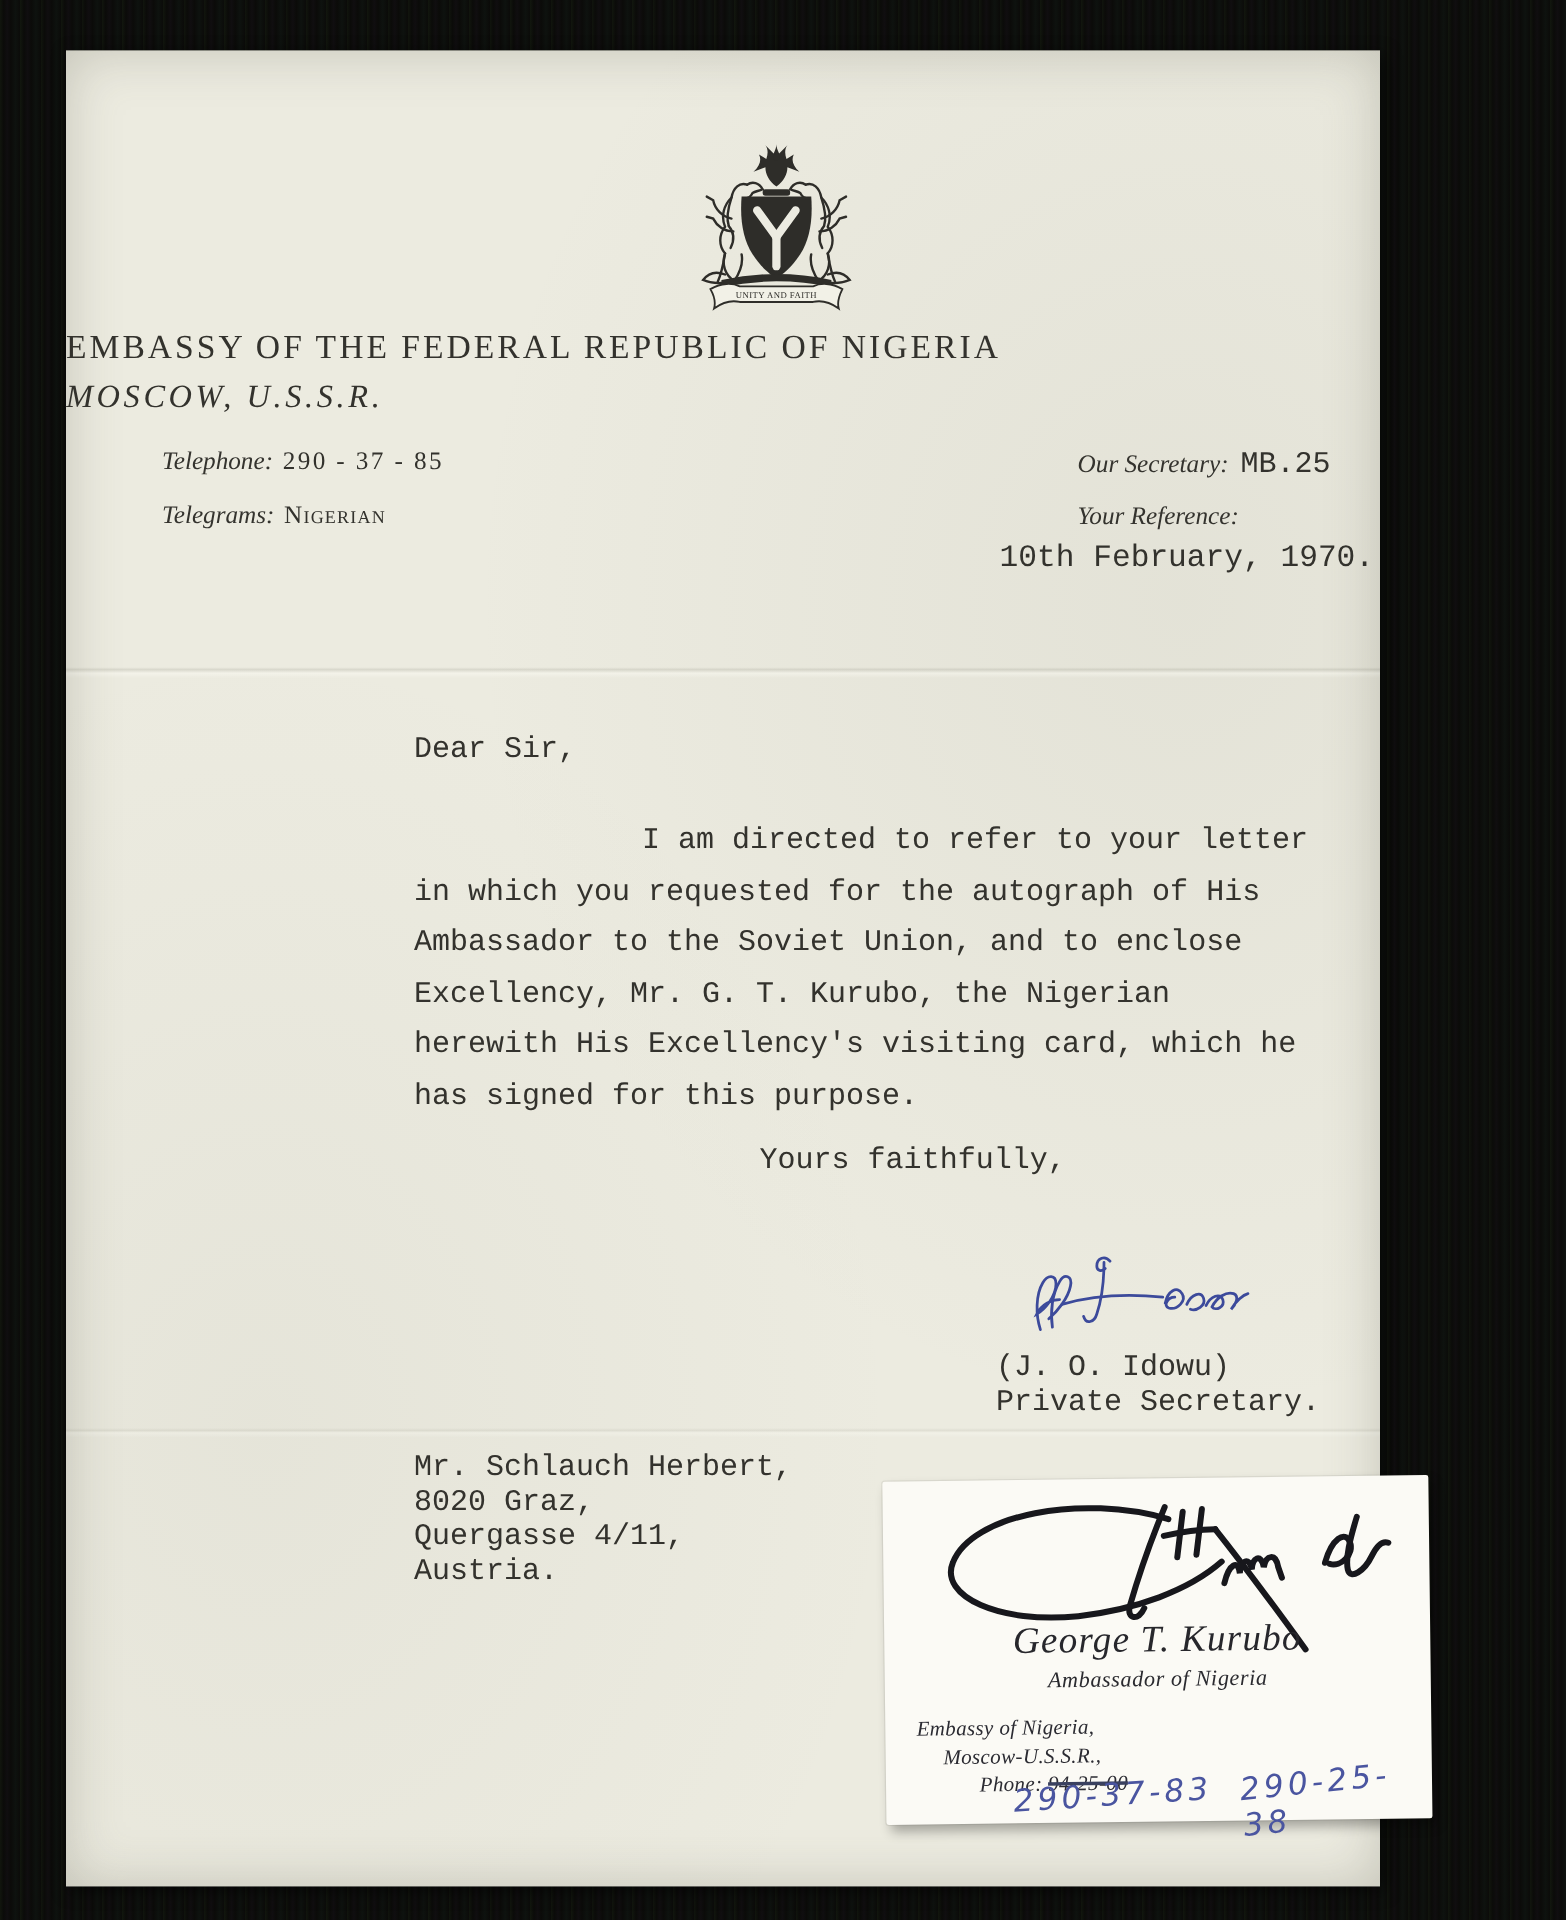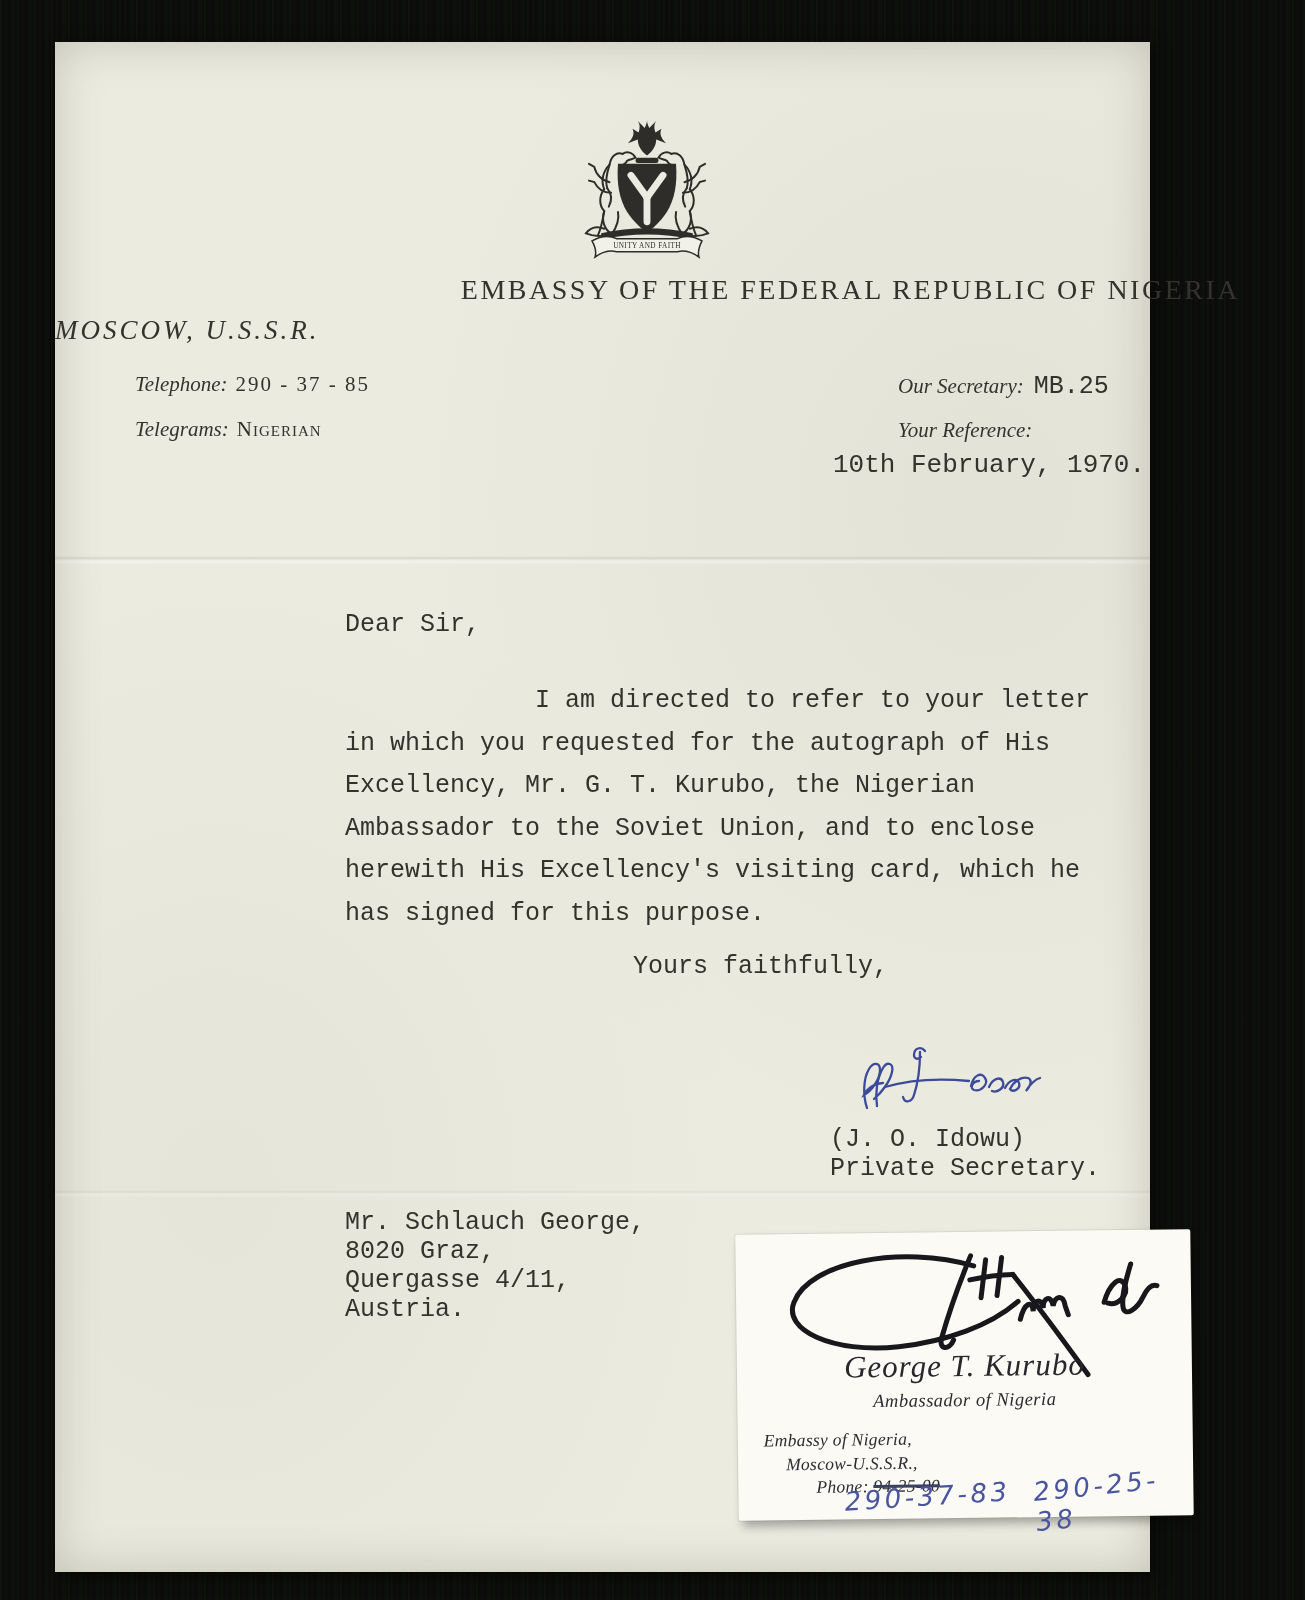--- a/index.html
+++ b/index.html
@@ -19,21 +19,21 @@
       linear-gradient(180deg, rgba(0,0,0,0) 0px, rgba(0,0,0,0) 514px,
         rgba(115,115,100,0.16) 516px, rgba(255,255,248,0.40) 519px, rgba(0,0,0,0) 523px,
         rgba(0,0,0,0) 1148px, rgba(115,115,100,0.10) 1150px, rgba(255,255,248,0.28) 1152px, rgba(0,0,0,0) 1156px),
       radial-gradient(ellipse at 85% 30%, rgba(150,150,135,0.10), rgba(0,0,0,0) 45%),
       radial-gradient(ellipse at 15% 75%, rgba(150,150,135,0.08), rgba(0,0,0,0) 40%);
     box-shadow: inset 0 0 45px rgba(95,95,78,0.28), 3px 4px 14px rgba(0,0,0,0.65);
   }
   .mono{font-family:"Liberation Mono","DejaVu Sans Mono",monospace;color:#33322d;}
   .ser{font-family:"Liberation Serif","DejaVu Serif",serif;color:#33322d;}
   .abs{position:absolute;}
-  .title-1{left:0;top:232px;width:1185px;text-align:right;font-size:28px;letter-spacing:2.5px;}
+  .title-1{left:0;top:232px;width:1185px;text-align:left;font-size:28px;letter-spacing:2.5px;}
   .title-2{left:0;top:273px;width:1185px;text-align:left;font-size:27px;letter-spacing:3px;font-style:italic;}
   .lbl{font-style:italic;font-size:21px;color:#34332e;}
   .tel-line{left:80px;top:330px;}
   .tgm-line{left:80px;top:375px;}
   .tel-val{font-size:21px;letter-spacing:2px;margin-left:8px;}
   .tgm-val{font-size:21px;font-variant:small-caps;letter-spacing:1px;margin-left:8px;}
   .ourref-line{left:843px;top:330px;}
   .yourref-line{left:843px;top:376px;}
   .ourref-val{font-size:25px;margin-left:10px;}
   .date-line{left:778px;top:408px;font-size:26px;}
@@ -124,22 +124,22 @@
   </div>
   <div class="abs ser yourref-line">
     <span class="lbl">Your Reference:</span>
   </div>
   <div class="abs mono date-line">10th February, 1970.</div>
 
   <div class="abs mono salutation">Dear Sir,</div>
   <div class="abs mono body-block">
     <div class="first">I am directed to refer to your letter</div>
     <div>in which you requested for the autograph of His</div>
+    <div>Ambassador to the Soviet Union, and to enclose</div>
     <div>Excellency, Mr. G. T. Kurubo, the Nigerian</div>
-    <div>Ambassador to the Soviet Union, and to enclose</div>
     <div>herewith His Excellency's visiting card, which he</div>
     <div>has signed for this purpose.</div>
   </div>
   <div class="abs mono closing">Yours faithfully,</div>
 
   <svg class="abs sig-letter" viewBox="0 0 205 85">
     <g stroke="#3c4a9b" stroke-width="2.3" fill="none" stroke-linecap="round">
       <path d="M30,74 C26,62 26,45 32,35 C36,28 43,28 43,36 C43,46 34,57 27,61 C31,53 39,49 46,49"></path>
       <path d="M40,72 C38,59 40,44 46,34 C50,27 57,29 55,38 C53,48 44,59 37,65"></path>
       <path d="M88,17 C84,12 77,14 77,21 C77,25 81,26 84,23"></path>
@@ -150,21 +150,21 @@
       <path d="M168,54 C172,46 180,43 182,49 C184,55 176,59 173,55 C177,47 185,42 191,44 C196,46 193,53 189,57 C193,50 199,45 203,44"></path>
     </g>
   </svg>
 
   <div class="abs mono signer">
     <div>(J. O. Idowu)</div>
     <div>Private Secretary.</div>
   </div>
 
   <div class="abs mono recipient">
-    <div>Mr. Schlauch George,</div>
+    <div>Mr. Schlauch Herbert,</div>
     <div>8020 Graz,</div>
     <div>Quergasse 4/11,</div>
     <div>Austria.</div>
   </div>
 
   <div class="abs card">
     <svg class="abs card-sig" viewBox="0 0 424 140">
       <g stroke="#17171c" fill="none" stroke-linecap="round">
         <g stroke-width="5">
           <path d="M224,26 C152,4 60,20 44,60 C32,88 82,112 148,106 C196,101 240,86 268,62"></path>

